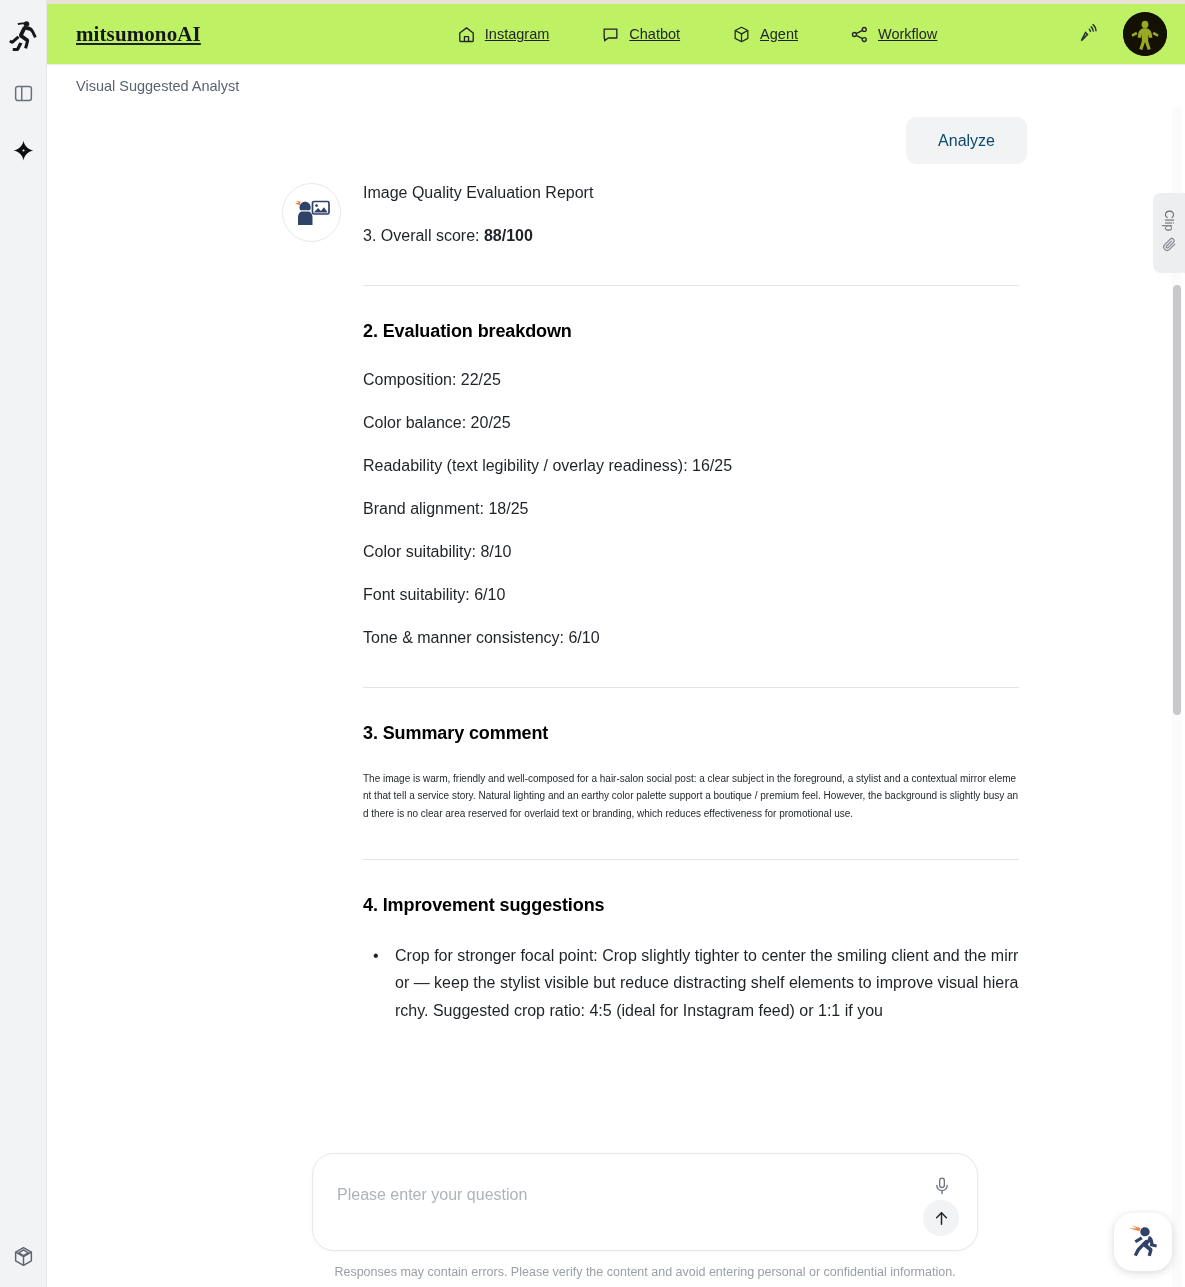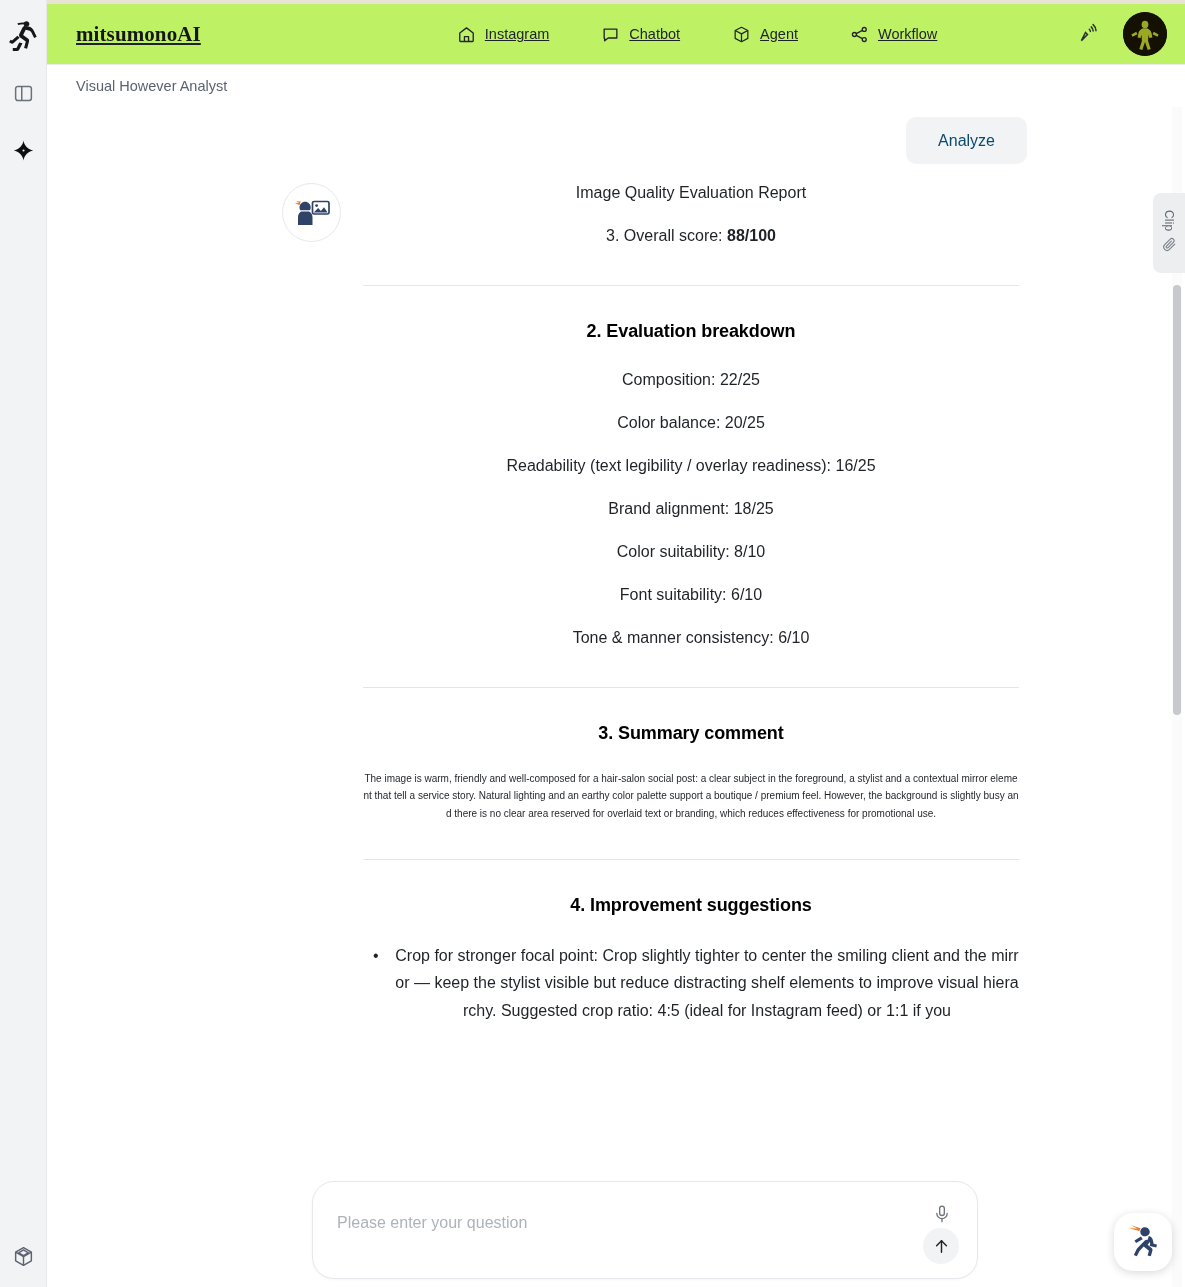--- a/index.html
+++ b/index.html
@@ -197,21 +197,20 @@
     border-radius: 50%;
     border: 1px solid #e6e8eb;
     background: #fff;
     flex: 0 0 59px;
     display: flex; align-items: center; justify-content: center;
     margin-top: 2px;
   }
   .bot-body {
     width: 656px;
     flex: 0 0 656px;
-    text-align: center;
   }
 
   .md-line {
     font-size: 16px;
     line-height: 1.5;
     color: #1f2328;
     margin-bottom: 19px;
   }
   .md-line b { font-weight: 700; }
   .md-hr {
@@ -495,21 +494,21 @@
               <ellipse cx="22" cy="12.5" rx="3.4" ry="3.8"></ellipse>
               <path d="M22 16.2c3.6 0 6 2.1 6.6 5l.8 4.2-3.1.7-.8-3.6-.4 6.6 2.6 7.9-3 1-2.7-8-2.7 8-3-1 2.6-7.9-.4-6.6-.8 3.6-3.1-.7.8-4.2c.6-2.9 3-5 6.6-5z"></path>
               <path d="M13.2 19.8l-4.8 2.6 1.1 2.3 5-2.4zM30.8 19.8l4.8 2.6-1.1 2.3-5-2.4z"></path>
             </g>
           </svg>
         </div>
       </div>
     </div>
 
     <div class="breadcrumb-bar">
-      <div class="breadcrumb">Visual However Analyst</div>
+      <div class="breadcrumb">Visual Suggested Analyst</div>
     </div>
 
     <div class="chat-wrap">
       <div class="chat-scroll">
         <div class="chat-inner">
 
           <div class="user-row">
             <div class="user-bubble">Analyze</div>
           </div>
 
@@ -593,20 +592,21 @@
                 <line x1="12" y1="17.6" x2="12" y2="21.2"></line>
               </svg>
             </div>
             <button class="send-btn">
               <svg width="19" height="19" viewBox="0 0 24 24" fill="none" stroke="#1f2328" stroke-width="1.8" stroke-linecap="round" stroke-linejoin="round">
                 <line x1="12" y1="19.4" x2="12" y2="4.8"></line>
                 <polyline points="5.8,11 12,4.8 18.2,11"></polyline>
               </svg>
             </button>
           </div>
+          <div class="disclaimer">Responses may contain errors. Please verify the content and avoid entering personal or confidential information.</div>
         </div>
       </div>
 
       <div class="fab">
         <svg width="40" height="38" viewBox="0 0 40 38" aria-hidden="true">
           <g fill="#2f4268">
             <path d="M20.6 4.3c2.6-.6 5.1.7 5.9 3.1.8 2.4-.5 4.9-3 5.7-2.6.8-5.2-.5-6-2.9-.8-2.4.5-5 3.1-5.9z"></path>
             <path d="M25.8 13.1c2.2.5 3.7 2 4.1 4.1l.9 4.6-3.2.6-.7-3.3-2.3 2.6 4 3.3c.8.7 1.1 1.7.8 2.7l-1.6 5.5-3.2-.8 1.3-4.6-5.2-4.2-4.2 4.4-2.7 5.3-3-1.4 2.8-5.6c.2-.4.4-.7.7-1l7-7.3c.9-.9 2.1-1.3 3.3-1.1z"></path>
             <path d="M27.6 20.2l6.3 1.4-.6 3-6.7-1.5z"></path>
             <path d="M17.9 13.6l-6.4 3.8 1.6 2.7 6.6-3.9z"></path>

